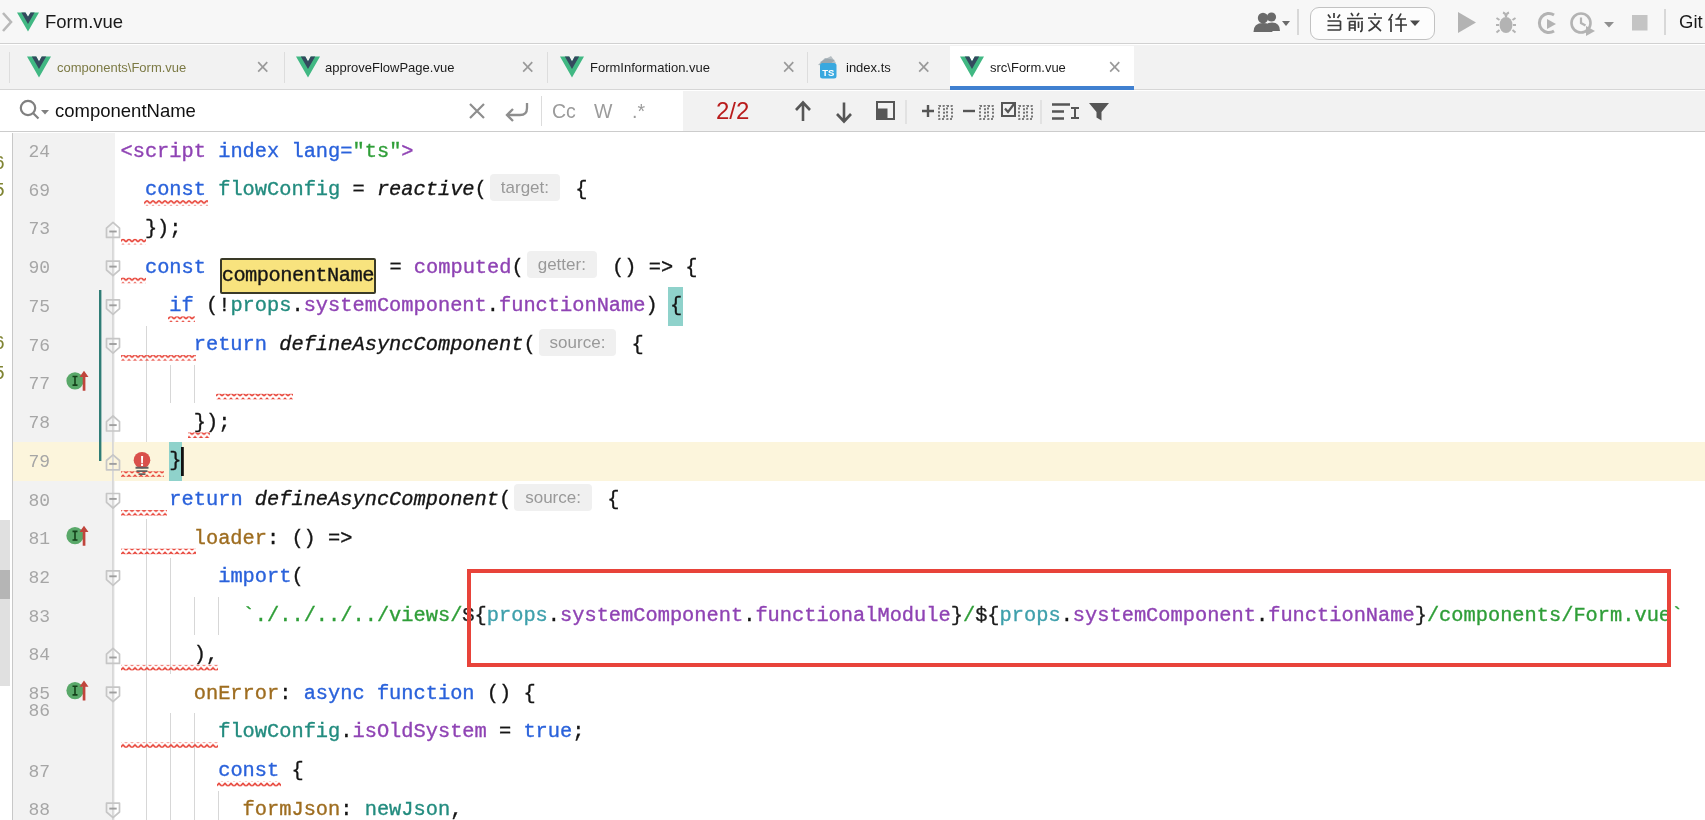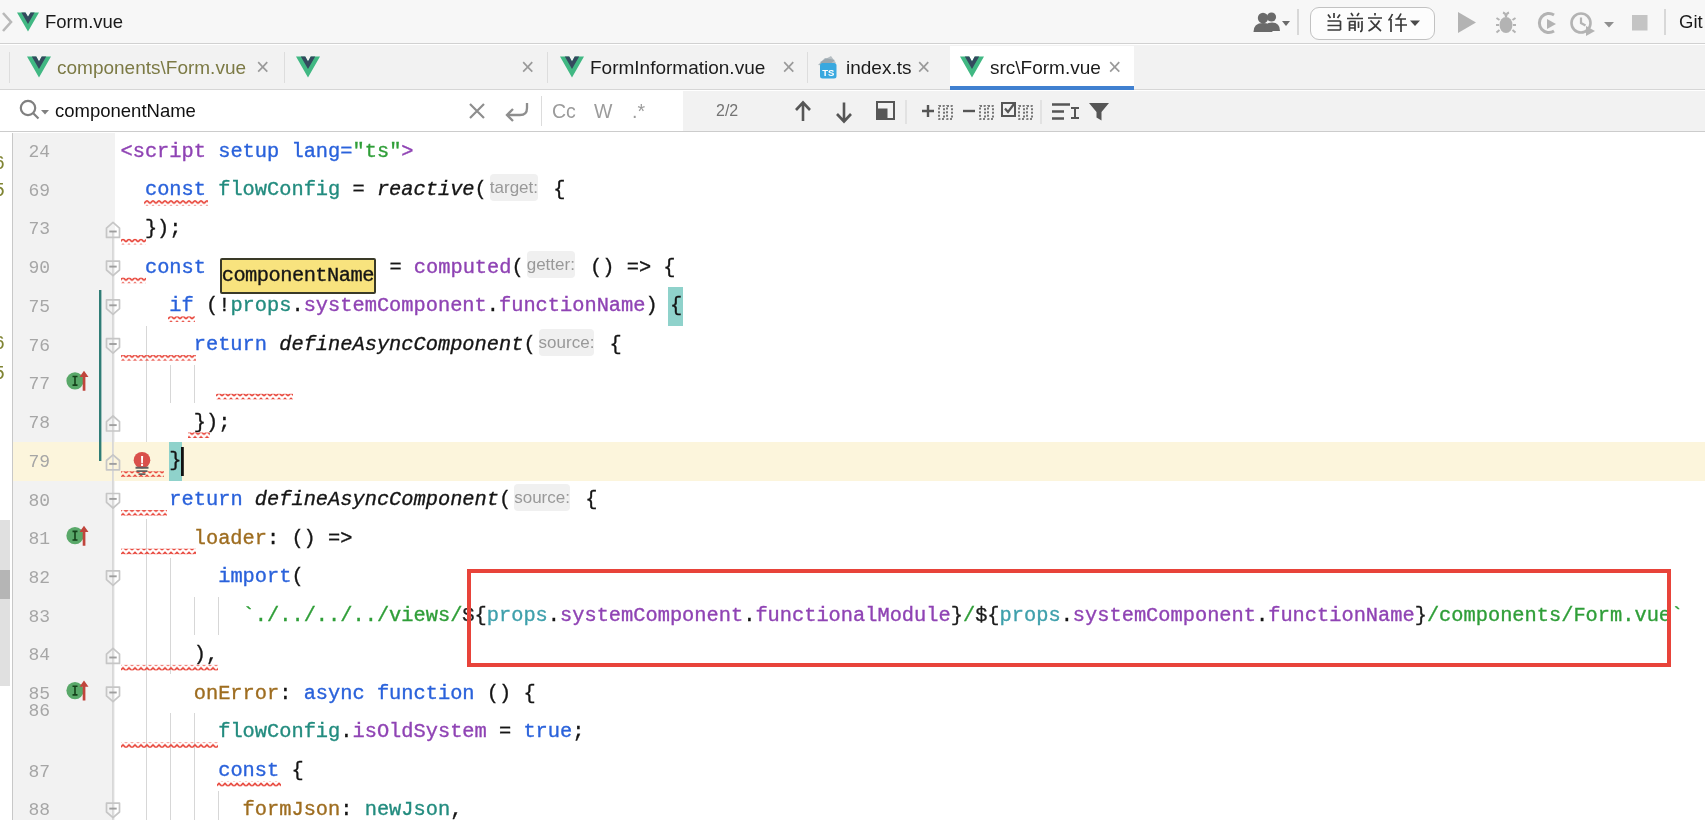--- a/index.html
+++ b/index.html
@@ -1,32 +1,32 @@
 <!DOCTYPE html>
 <html><head><meta charset="utf-8"><style>
 *{margin:0;padding:0;box-sizing:border-box}
 html,body{width:1705px;height:820px;overflow:hidden;background:#fff;font-family:"Liberation Sans",sans-serif}
 #app{position:relative;width:1705px;height:820px}
 .abs{position:absolute}
 
 #title{position:absolute;left:0;top:0;width:1705px;height:44px;background:#F7F7F7;border-bottom:1px solid #D1D1D1}
 #tabs{position:absolute;left:0;top:45px;width:1705px;height:45px;background:#F2F2F2;border-bottom:1px solid #D6D6D6}
 #search{position:absolute;left:0;top:91px;width:1705px;height:41px;background:#fff;border-bottom:1px solid #CCCCCC}
-.tabtxt{position:absolute;top:1px;height:44px;line-height:44px;font-size:19px;color:#1c1c1c}
+.tabtxt{position:absolute;top:1px;height:44px;line-height:44px;font-size:13px;color:#1c1c1c}
 .x{position:absolute;top:1px;height:44px;line-height:42px;font-size:23px;color:#9A9A9A}
 .tsep{position:absolute;top:7px;height:31px;width:1px;background:#DDDDDD}
 
 #ed{position:absolute;left:0;top:133px;width:1705px;height:605px;background:#fff}
 #gutter{position:absolute;left:13px;top:0;width:101.5px;height:687px;background:#F2F2F2}
 .ln{position:absolute;width:37px;text-align:right;font:18px/24px "Liberation Mono",monospace;color:#A6A6A6;left:13px}
 .guide{position:absolute;width:1px;background:#D7D7D7}
 .cl{position:absolute;left:120.5px;white-space:pre;font-family:"Liberation Mono",monospace;font-size:20.35px;line-height:38.86px;height:38.86px;color:#151515;-webkit-text-stroke:0.35px}
 .k{color:#2A62DB}.s{color:#2F9E38}.pu{color:#8F43B4}.t{color:#238C7F}.oc{color:#9E6D20}.it{font-style:italic}
 .b{color:#1c1c1c}.t2{color:#3FA0AC}
-.h{display:inline-block;height:27px;line-height:27px;padding:0 0;margin:0 3px;border-radius:4px;background:#F0F0F0;color:#999;font-family:"Liberation Sans",sans-serif;font-size:17px;vertical-align:2.5px;-webkit-text-stroke:0}
+.h{display:inline-block;height:27px;line-height:27px;padding:0 11px;margin:0 3px;border-radius:4px;background:#F0F0F0;color:#999;font-family:"Liberation Sans",sans-serif;font-size:17px;vertical-align:2.5px;-webkit-text-stroke:0}
 .y{display:inline-block;width:156px;text-align:center;letter-spacing:-0.5px;height:36px;line-height:31px;padding:0;margin:0 1.5px;border:2.5px solid #3A3A28;border-radius:2px;background:#F8E37E;vertical-align:-8px}
 
 #yellow{position:absolute;left:13px;top:309.3px;width:1692px;height:38.7px;background:#FCF5DC}
 </style></head><body>
 <div id="app">
 <div id="title">
 <svg class="abs" style="left:0;top:0" width="16" height="44">
         <path d="M3 13 L11 22 L3 31" stroke="#B9B9B9" stroke-width="2.6" fill="none"></path>
       </svg>
 <svg class="abs" style="left:17px;top:11px" width="22" height="22" viewBox="0 0 261.76 226.69">
@@ -79,20 +79,21 @@
         <path fill="#41B883" d="M161.096.001l-30.225 52.351L100.647.001H-.005l130.877 226.688L261.749.001z"></path>
         <path fill="#34495E" d="M161.096.001l-30.225 52.351L100.647.001H52.346l78.526 136.01L209.398.001z"></path>
       </svg>
       <div class="tabtxt" style="left:57px;color:#7C7A45">components\Form.vue</div>
       <div class="x" style="left:256px">×</div>
 <div class="tsep" style="left:284px"></div>
 <svg class="abs" style="left:296px;top:10px" width="24" height="24" viewBox="0 0 261.76 226.69">
         <path fill="#41B883" d="M161.096.001l-30.225 52.351L100.647.001H-.005l130.877 226.688L261.749.001z"></path>
         <path fill="#34495E" d="M161.096.001l-30.225 52.351L100.647.001H52.346l78.526 136.01L209.398.001z"></path>
       </svg>
+      <div class="tabtxt" style="left:325px">approveFlowPage.vue</div>
       <div class="x" style="left:521px">×</div>
 <div class="tsep" style="left:547px"></div>
 <svg class="abs" style="left:560px;top:10px" width="24" height="24" viewBox="0 0 261.76 226.69">
         <path fill="#41B883" d="M161.096.001l-30.225 52.351L100.647.001H-.005l130.877 226.688L261.749.001z"></path>
         <path fill="#34495E" d="M161.096.001l-30.225 52.351L100.647.001H52.346l78.526 136.01L209.398.001z"></path>
       </svg>
       <div class="tabtxt" style="left:590px">FormInformation.vue</div>
       <div class="x" style="left:782px">×</div>
 <div class="tsep" style="left:807px"></div>
 <svg class="abs" style="left:815px;top:10px" width="25" height="25">
@@ -124,21 +125,21 @@
       </svg>
 <svg class="abs" style="left:505px;top:8px" width="26" height="24" fill="none" stroke="#8E8E8E" stroke-width="2.3">
  <path d="M3 16 H15 Q22 16 22 9 V4"></path>
         <path d="M8 10 L2 16 L8 22"></path>
       </svg>
 <div class="abs" style="left:541px;top:5px;width:1px;height:30px;background:#DCDCDC"></div>
 <div class="abs" style="left:552px;top:0;height:40px;line-height:40px;font-size:19.5px;color:#9B9B9B">Cc</div>
 <div class="abs" style="left:594px;top:0;height:40px;line-height:40px;font-size:19.5px;color:#9B9B9B">W</div>
 <div class="abs" style="left:632px;top:0;height:40px;line-height:40px;font-size:19.5px;color:#9B9B9B">.*</div>
 <div class="abs" style="left:683px;top:0;width:1022px;height:40px;background:#F2F2F2"></div>
-<div class="abs" style="left:716px;top:0;height:40px;line-height:40px;font-size:16px;color:#737373">2/2</div>
+<div class="abs" style="left:716px;top:0;height:40px;line-height:40px;font-size:24px;color:#b91c1c">2/2</div>
 <svg class="abs" style="left:780px;top:5px" width="340" height="32" fill="none" stroke="#565656" stroke-width="2.6">
  <path d="M23 25 V8 M16 14 L23 6.5 L30 14"></path>
  <path d="M64 6.5 V24 M57 18 L64 25.5 L71 18"></path>
  <g stroke-width="2">
           <rect x="97" y="6" width="17" height="17"></rect>
           <rect x="97" y="13.5" width="9.5" height="9.5" fill="#565656"></rect>
         </g>
  <path d="M126 4 V28" stroke="#DCDCDC" stroke-width="1.5"></path>
  <path d="M148 9 V21 M142 15 H154" stroke-width="2.4"></path>
         <g stroke-width="1.6" stroke-dasharray="2 1.6">
@@ -259,21 +260,21 @@
         <circle cx="75" cy="557.6" r="8.6" fill="#59A869"></circle>
         <g stroke="#14401a" stroke-width="1.6">
           <path d="M72.5 553.3 H77.5 M72.5 561.9 H77.5 M75 553.3 V561.9"></path>
         </g>
         <path d="M84 547.6 L79.5 553.8 L82.7 553.8 L82.7 567.6 L85.4 567.6 L85.4 553.8 L88.5 553.8 Z" fill="#C0453C"></path>
         <circle cx="142" cy="327.2" r="8.3" fill="#D9504B"></circle>
 <text x="142" y="332.5" font-size="14" font-weight="bold" fill="#fff" text-anchor="middle" font-family="Liberation Sans">!</text>
 <path d="M135.5 334.8 H148.5 M136.5 338.1 H147.5 M138.5 341.1 H145.5" stroke="#606060" stroke-width="1.9"></path>
 <rect x="181" y="314" width="2.8" height="29" fill="#111"></rect>
 </svg>
-<div class="cl" style="top:-0.5px;z-index:2"><span class="pu">&lt;script</span> <span class="k">setup</span> <span class="k">lang</span><span class="k">=</span><span class="s">"ts"</span><span class="pu">&gt;</span></div>
+<div class="cl" style="top:-0.5px;z-index:2"><span class="pu">&lt;script</span> <span class="k">index</span> <span class="k">lang</span><span class="k">=</span><span class="s">"ts"</span><span class="pu">&gt;</span></div>
       <div class="cl" style="top:38.2px;z-index:2">  <span class="k">const</span> <span class="t">flowConfig</span> = <span class="it">reactive</span>(<span class="h">target:</span> {</div>
       <div class="cl" style="top:76.9px;z-index:2">  });</div>
       <div class="cl" style="top:154.4px;z-index:2">    <span class="k">if</span> (!<span class="t">props</span>.<span class="pu">systemComponent</span>.<span class="pu">functionName</span>) {</div>
       <div class="cl" style="top:115.7px;z-index:2">  <span class="k">const</span> <span class="y">componentName</span> = <span class="pu">computed</span>(<span class="h">getter:</span> () =&gt; {</div>
       <div class="cl" style="top:193.1px;z-index:2">      <span class="k">return</span> <span class="it">defineAsyncComponent</span>(<span class="h">source:</span> {</div>
       <div class="cl" style="top:270.5px;z-index:2">      });</div>
       <div class="cl" style="top:309.3px;z-index:2">    }</div>
       <div class="cl" style="top:348.0px;z-index:2">    <span class="k">return</span> <span class="it">defineAsyncComponent</span>(<span class="h">source:</span> {</div>
       <div class="cl" style="top:386.7px;z-index:2">      <span class="oc">loader</span>: () =&gt;</div>
       <div class="cl" style="top:425.4px;z-index:2">        <span class="k">import</span>(</div>

